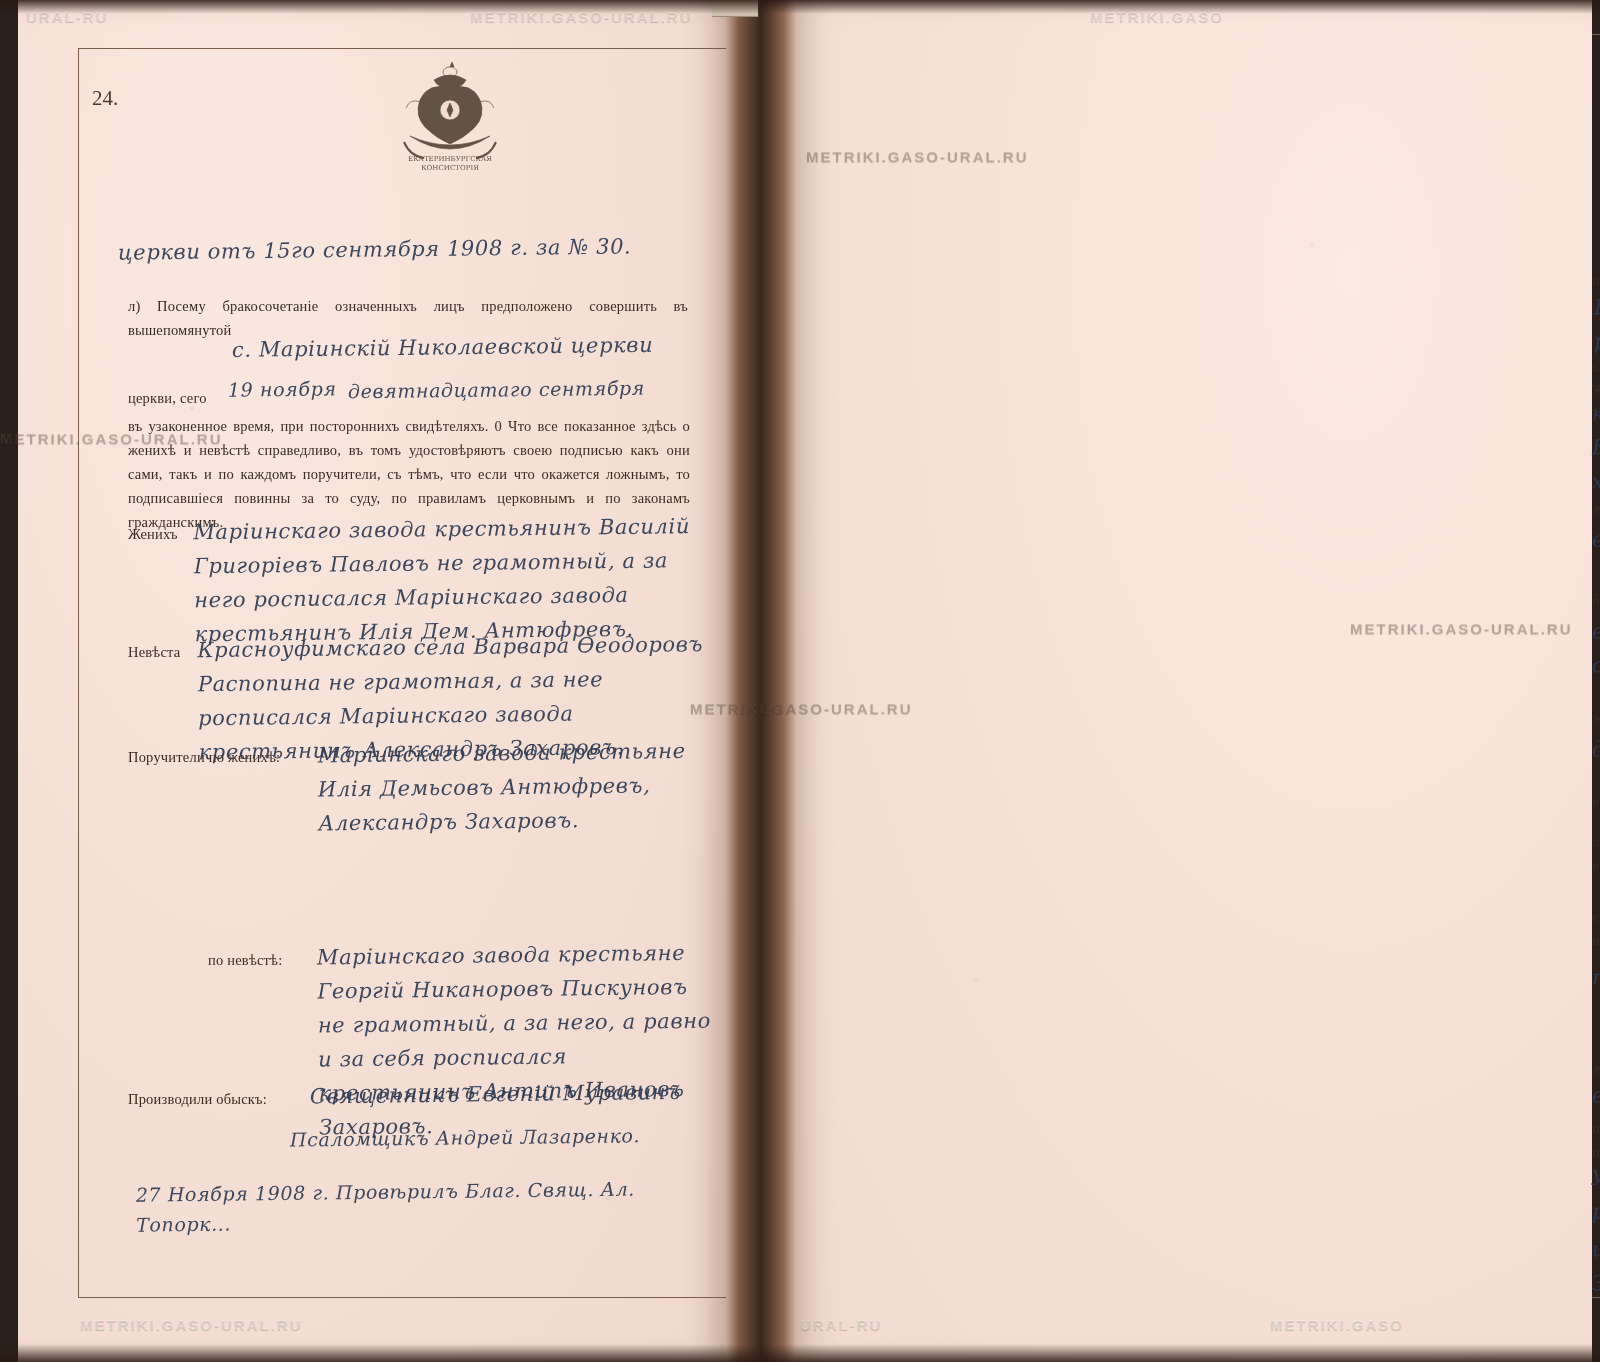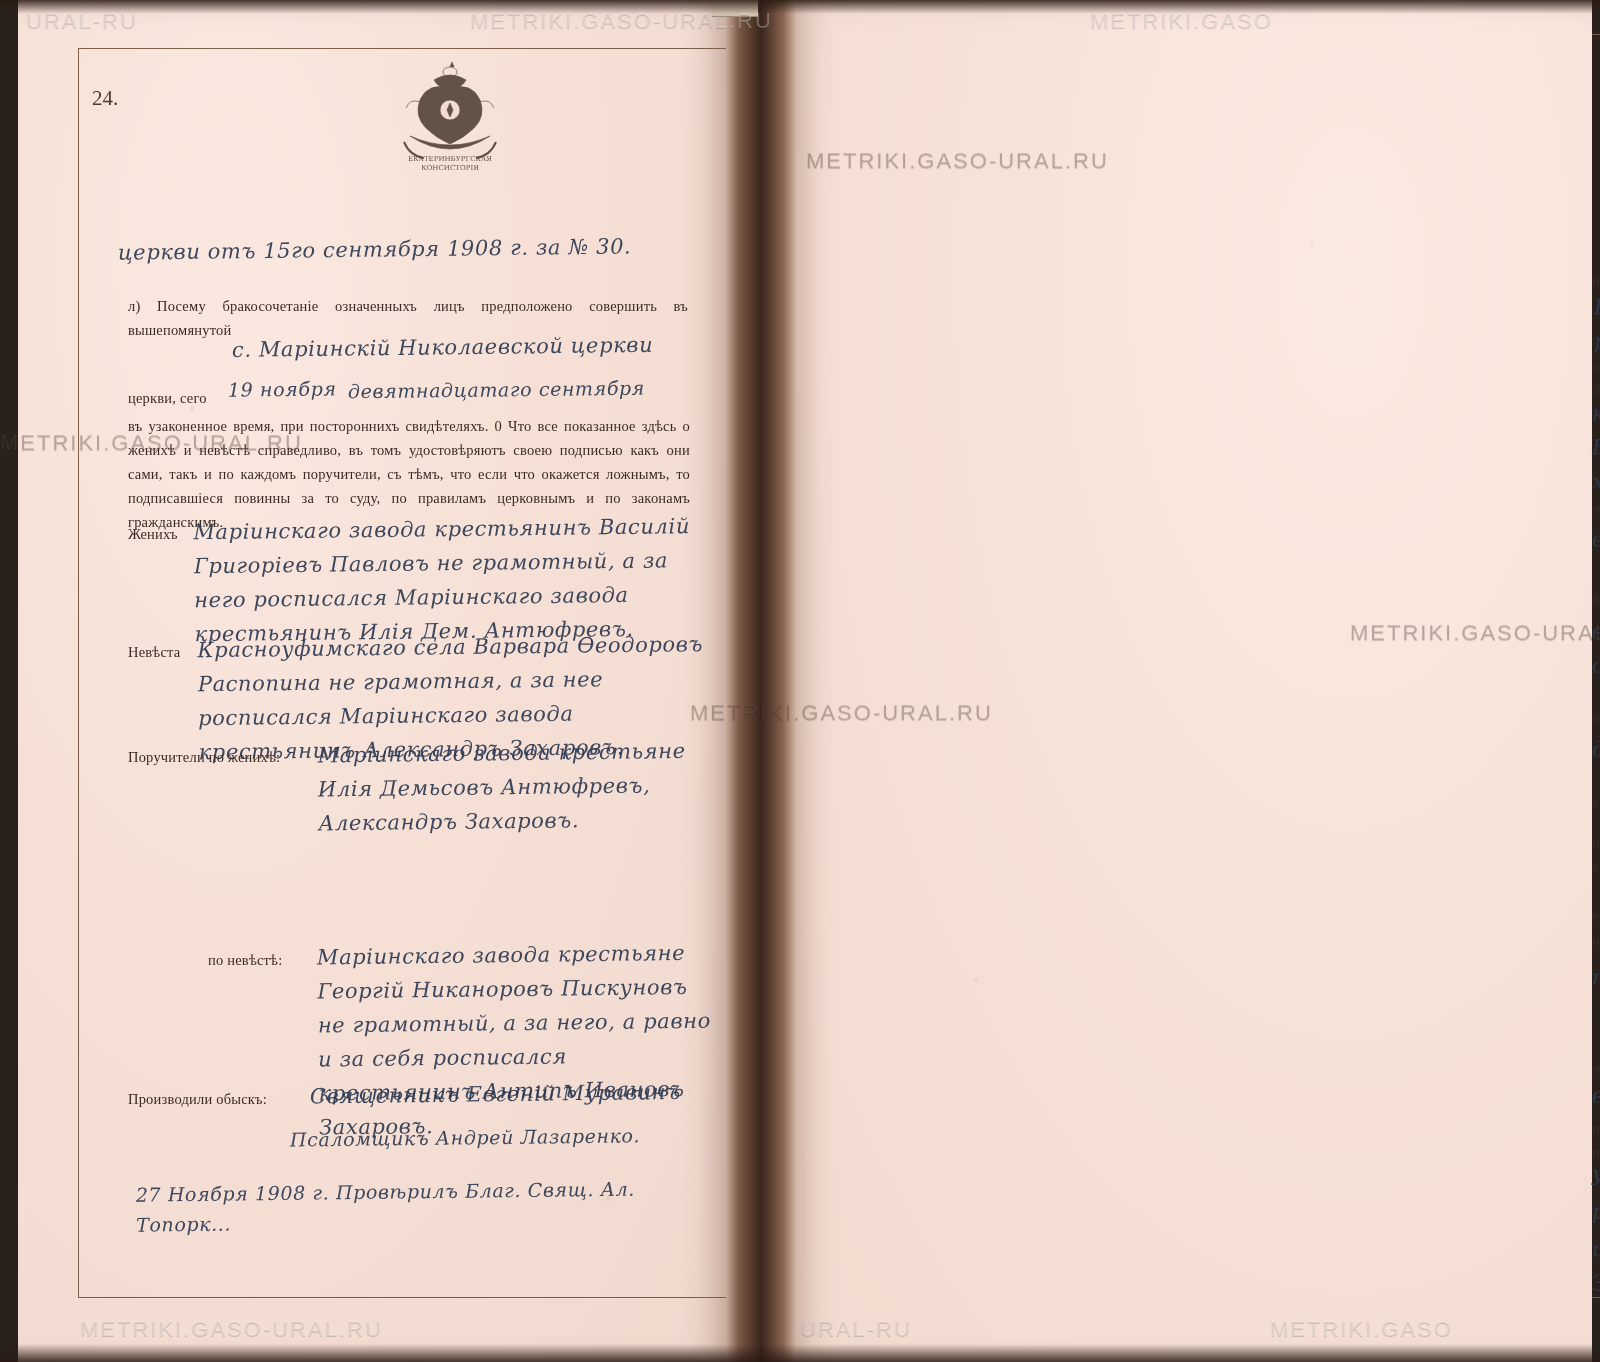--- a/index.html
+++ b/index.html
@@ -122,22 +122,22 @@
     letter-spacing: .6px;
     transform: rotate(-0.7deg);
     opacity: .92;
   }
   .hand.sm { font-size: 19px; line-height: 30px; }
 
   
   .wm {
     position: absolute;
     font-family: "Liberation Sans", sans-serif;
-    font-weight: normal;
-    font-size: 22px;
+    font-weight: bold;
+    font-size: 15px;
     letter-spacing: 2px;
     color: rgba(255,255,255,0.30);
     text-shadow: 0 1px 1px rgba(0,0,0,0.18);
     white-space: nowrap;
     pointer-events: none;
     user-select: none;
   }
   .wm.dark { color: rgba(120,95,80,0.28); }
 
   .noise {

